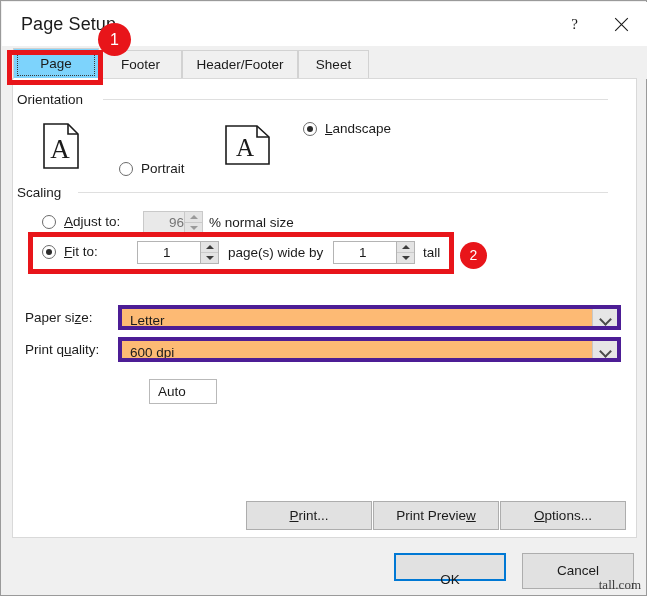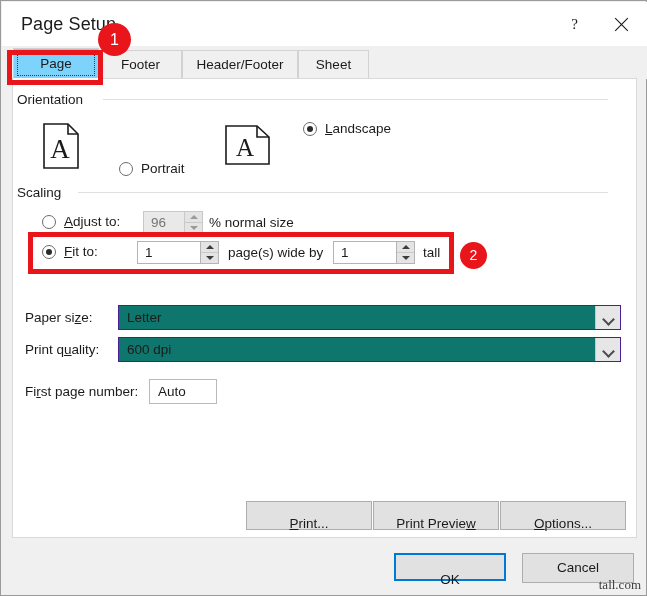--- a/index.html
+++ b/index.html
@@ -174,20 +174,21 @@
 
   
   .spin {
     position: absolute;
     height: 23px;
     box-sizing: border-box;
     border: 1px solid #b4b4b4;
     background: #ffffff;
     display: flex;
     align-items: stretch;
+    padding-left: 18px;
   }
   .spin.disabled { background: #e9e9e9; border-color: #c9c9c9; }
   .spin .val {
     flex: 1 1 auto;
     padding-left: 7px;
     font-size: 13.5px;
     line-height: 21px;
     color: #1b1b1b;
     overflow: hidden;
     white-space: nowrap;
@@ -238,22 +239,22 @@
   .field-label {
     position: absolute;
     font-size: 13.5px;
     color: #1b1b1b;
     white-space: nowrap;
   }
   .combo {
     position: absolute;
     height: 25px;
     box-sizing: border-box;
-    border: 1px solid #4c1d95;
-    background: #0f766e;
+    border: 4px solid #4c1d95;
+    background: #fdba74;
     display: flex;
     align-items: stretch;
   }
   .combo .cval {
     flex: 1 1 auto;
     padding-left: 8px;
     font-size: 13.5px;
     line-height: 23px;
     color: #1b1b1b;
     overflow: hidden;
@@ -302,21 +303,21 @@
     box-sizing: border-box;
     height: 29px;
     background: #e1e1e1;
     border: 1px solid #adadad;
     font-family: "Liberation Sans", sans-serif;
     font-size: 13.5px;
     color: #1b1b1b;
     line-height: 27px;
     text-align: center;
     white-space: nowrap;
-    padding: 8px;
+    padding: 0;
     cursor: default;
   }
   .pushbtn u { text-decoration: underline; }
   #btn-print         { left: 245px; top: 500px; width: 126px; }
   #btn-print-preview { left: 372px; top: 500px; width: 126px; }
   #btn-options       { left: 499px; top: 500px; width: 126px; }
 
   #btn-ok {
     position: absolute;
     left: 393px; top: 552px;
@@ -328,21 +329,21 @@
     font-size: 13.5px;
     color: #1b1b1b;
     line-height: 26px;
     text-align: center;
     padding: 12px;
     cursor: default;
   }
   #btn-cancel {
     position: absolute;
     left: 521px; top: 552px;
-    width: 112px; height: 30px;
+    width: 112px; height: 36px;
     box-sizing: border-box;
     background: #e1e1e1;
     border: 1px solid #adadad;
     font-family: "Liberation Sans", sans-serif;
     font-size: 13.5px;
     color: #1b1b1b;
     line-height: 28px;
     text-align: center;
     padding: 0;
     cursor: default;
@@ -506,21 +507,20 @@
     <div class="cval">Letter</div>
     <div class="arrow"></div>
   </div>
 
   <div class="field-label" id="lbl-print-quality">Print q<u>u</u>ality:</div>
   <div class="combo" id="combo-print-quality">
     <div class="cval">600 dpi</div>
     <div class="arrow"></div>
   </div>
 
-  <div class="field-label" id="lbl-first-page">Fi<u>r</u>st page number:</div>
   <div id="input-first-page">Auto</div>
 
   <button class="pushbtn" id="btn-print"><u>P</u>rint...</button>
   <button class="pushbtn" id="btn-print-preview">Print Previe<u>w</u></button>
   <button class="pushbtn" id="btn-options"><u>O</u>ptions...</button>
 
   <button id="btn-ok">OK</button>
   <button id="btn-cancel">Cancel</button>
 
   <div class="anno-rect" id="anno-rect-tab"></div>

